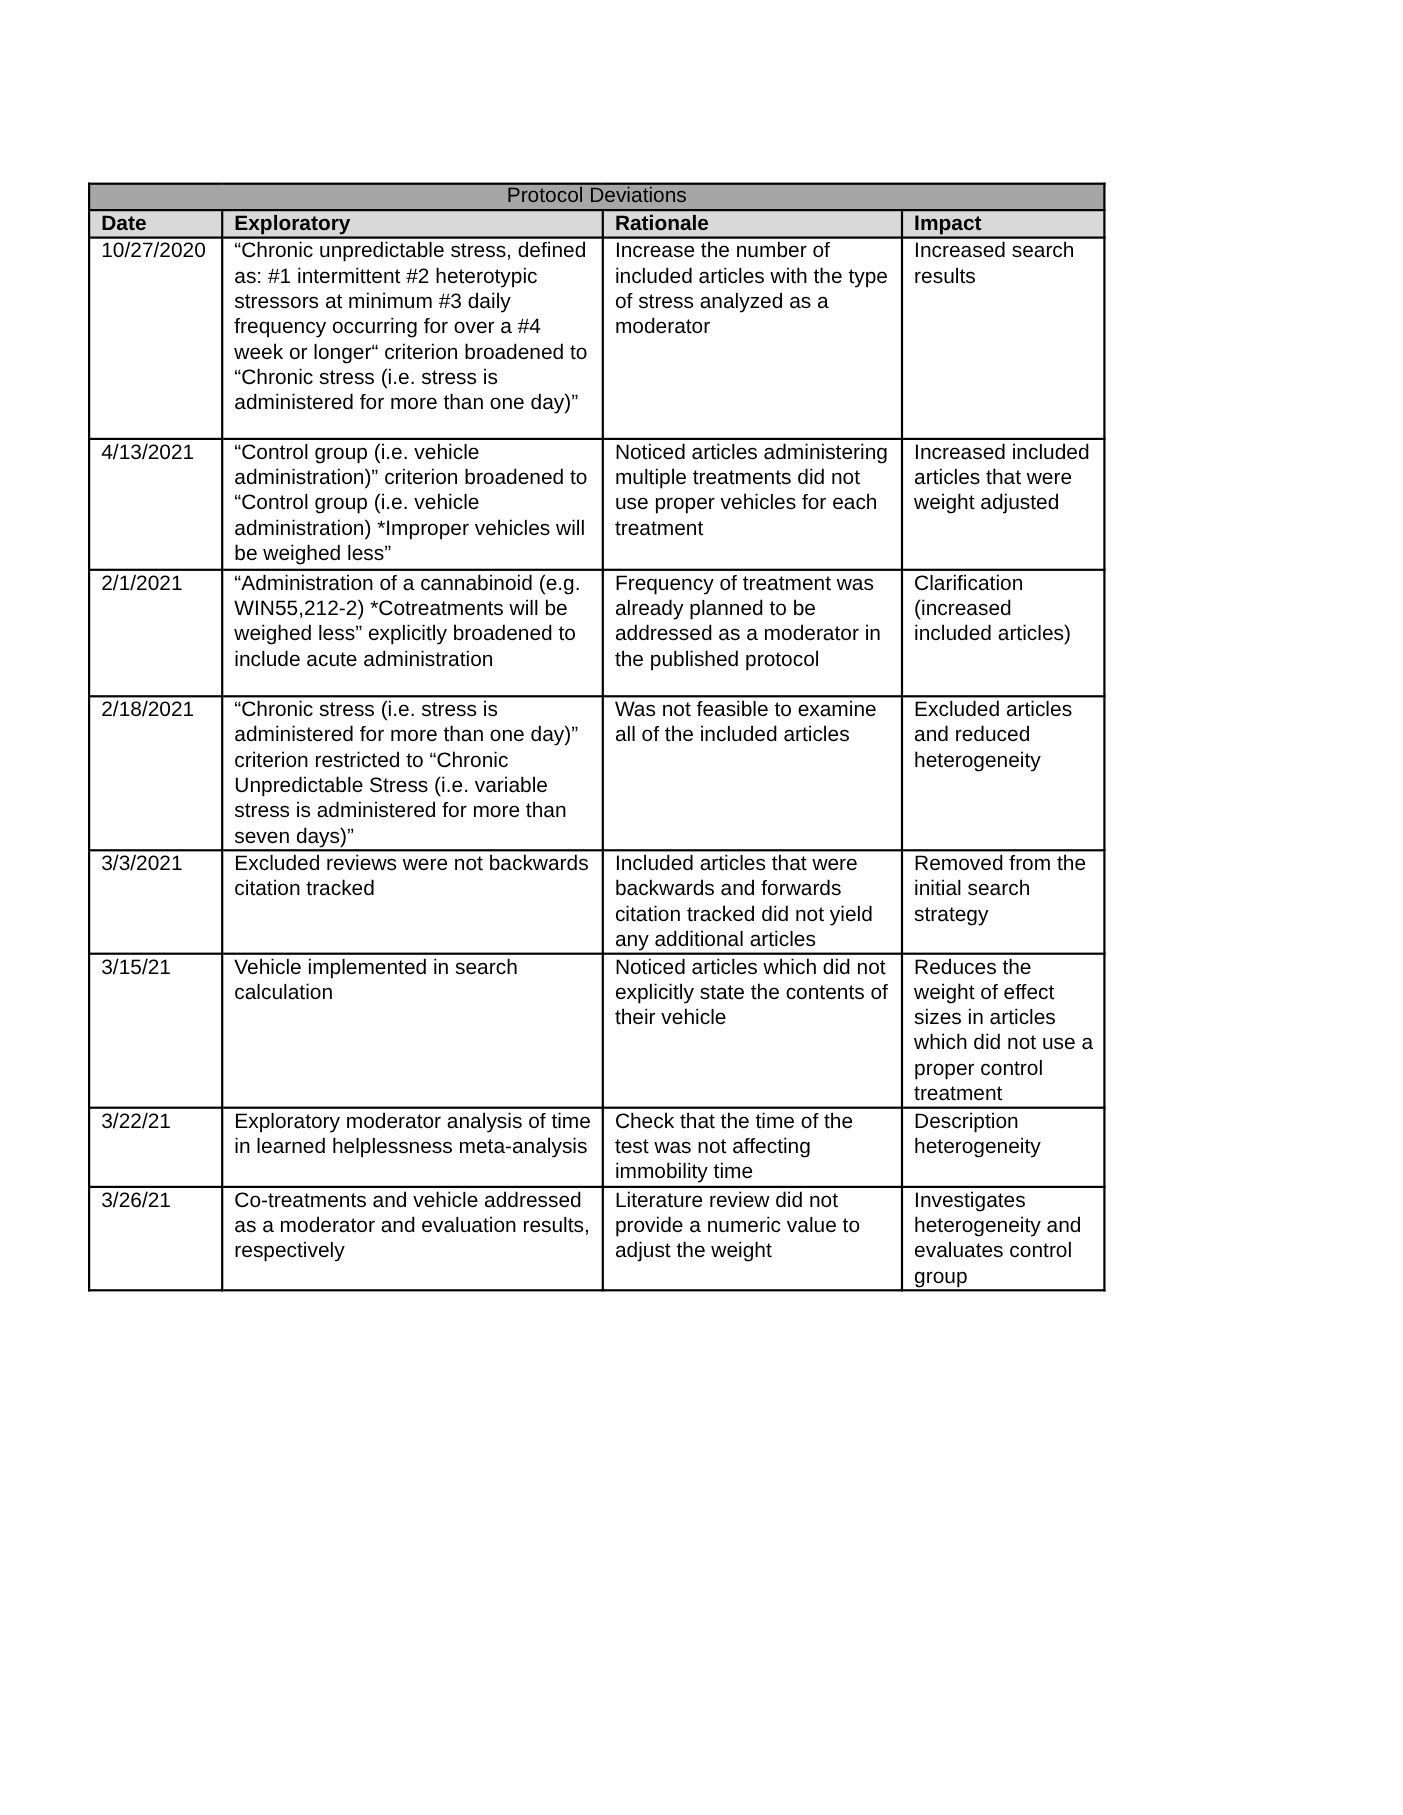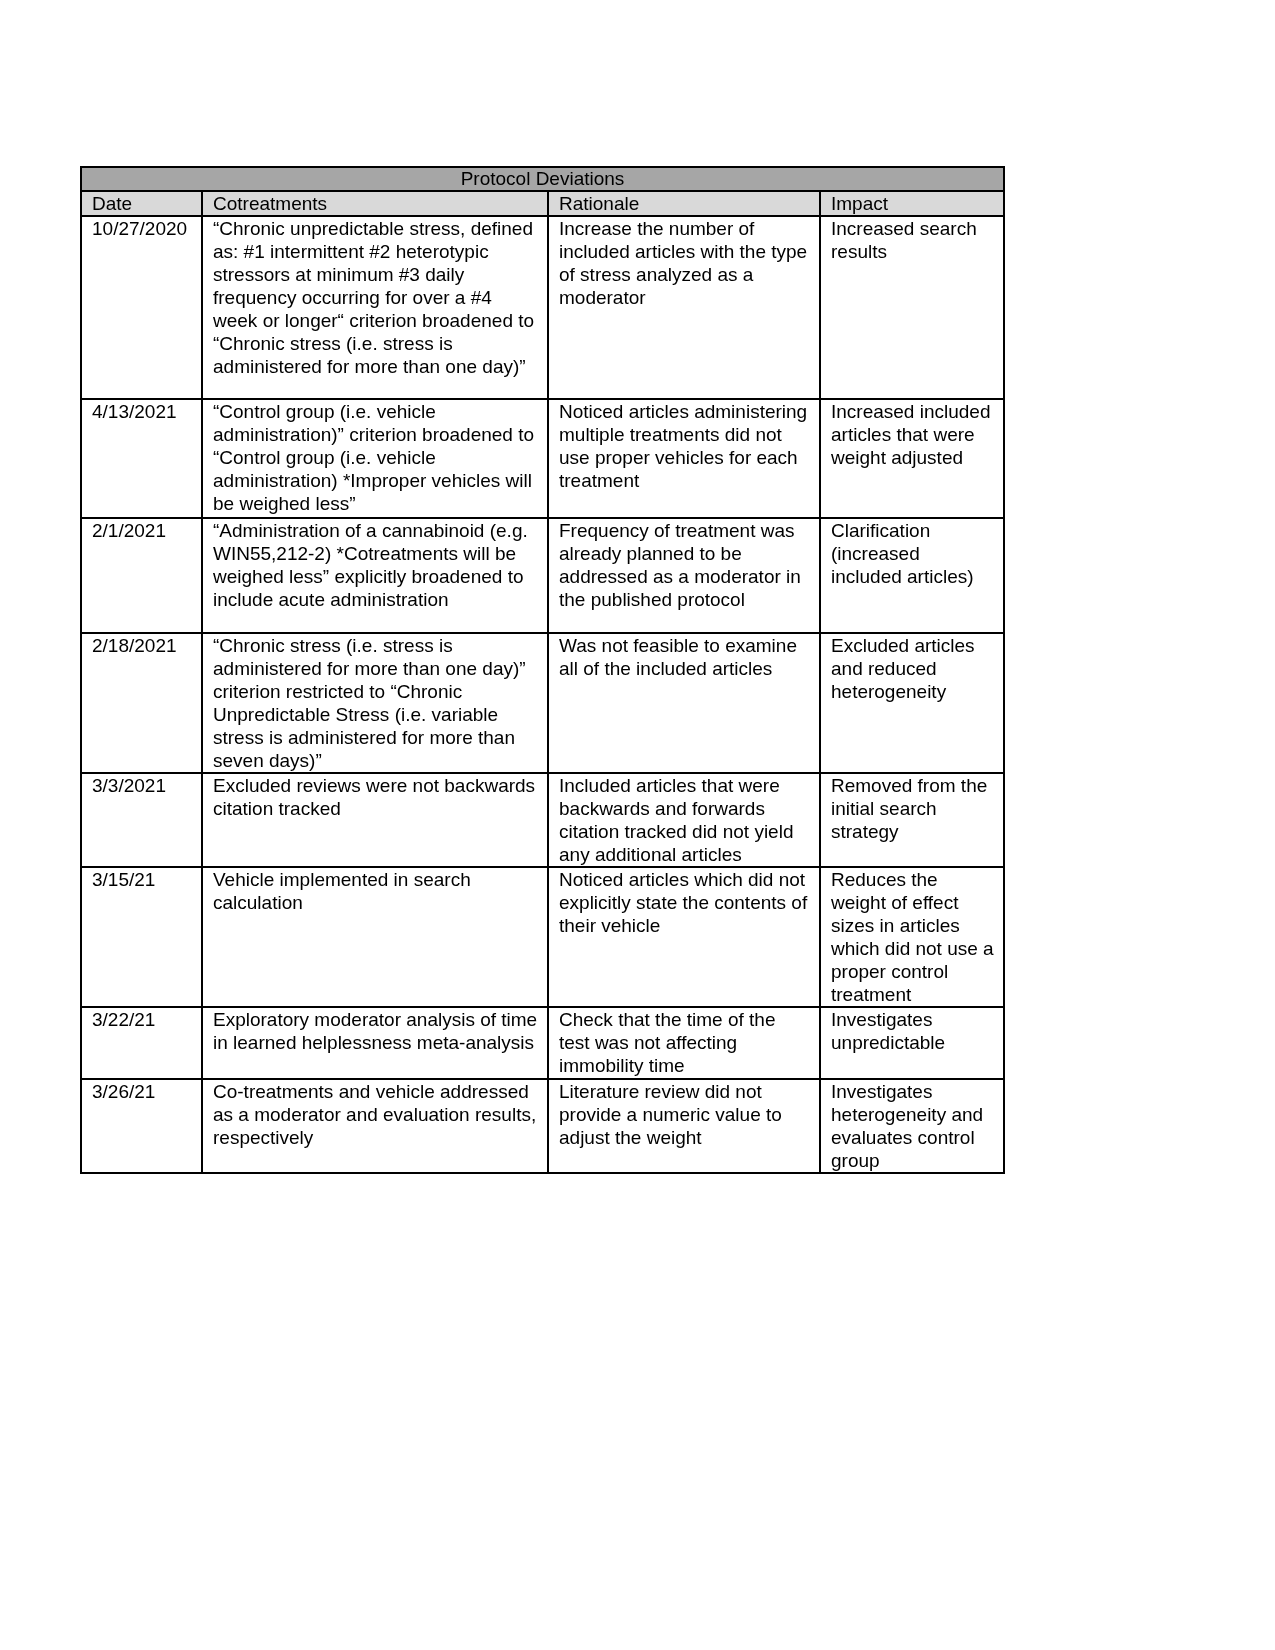--- a/index.html
+++ b/index.html
@@ -43,20 +43,21 @@
       text-align: center;
       padding: 0;
       height: 22px;
       line-height: 22px;
     }
     tr.header-row th {
       background: #d9d9d9;
       height: 22px;
       line-height: 22px;
       padding-top: 1px;
+      font-weight: bold;
     }
     col.c-date { width: 121px; }
     col.c-desc { width: 346px; }
     col.c-rat  { width: 272px; }
     col.c-imp  { width: 184px; }
     td.date { padding-left: 10px; }
   </style>
 </head>
 <body>
 
@@ -67,21 +68,21 @@
         <col class="c-desc">
         <col class="c-rat">
         <col class="c-imp">
     </colgroup>
     <thead>
       <tr class="title-row">
         <th colspan="4">Protocol Deviations</th>
       </tr>
       <tr class="header-row">
         <th>Date</th>
-        <th>Cotreatments</th>
+        <th>Exploratory</th>
         <th>Rationale</th>
         <th>Impact</th>
       </tr>
     </thead>
     <tbody>
       <tr style="height:183px">
         <td class="date">10/27/2020</td>
         <td>“Chronic unpredictable stress, defined as: #1 intermittent #2 heterotypic stressors at minimum #3 daily frequency occurring for over a #4 week or longer“ criterion broadened to “Chronic stress (i.e. stress is administered for more than one day)”</td>
         <td>Increase the number of included articles with the type of stress analyzed as a moderator</td>
         <td>Increased search results</td>
@@ -113,21 +114,21 @@
       <tr style="height:138px">
         <td class="date">3/15/21</td>
         <td>Vehicle implemented in search calculation</td>
         <td>Noticed articles which did not explicitly state the contents of their vehicle</td>
         <td>Reduces the weight of effect sizes in articles which did not use a proper control treatment</td>
       </tr>
       <tr style="height:72px">
         <td class="date">3/22/21</td>
         <td>Exploratory moderator analysis of time in learned helplessness meta-analysis</td>
         <td>Check that the time of the test was not affecting immobility time</td>
-        <td>Investigates unpredictable</td>
+        <td>Description heterogeneity</td>
       </tr>
       <tr style="height:92px">
         <td class="date">3/26/21</td>
         <td>Co-treatments and vehicle addressed as a moderator and evaluation results, respectively</td>
         <td>Literature review did not provide a numeric value to adjust the weight</td>
         <td>Investigates heterogeneity and evaluates control group</td>
       </tr>
     </tbody>
   </table>
 </div>

